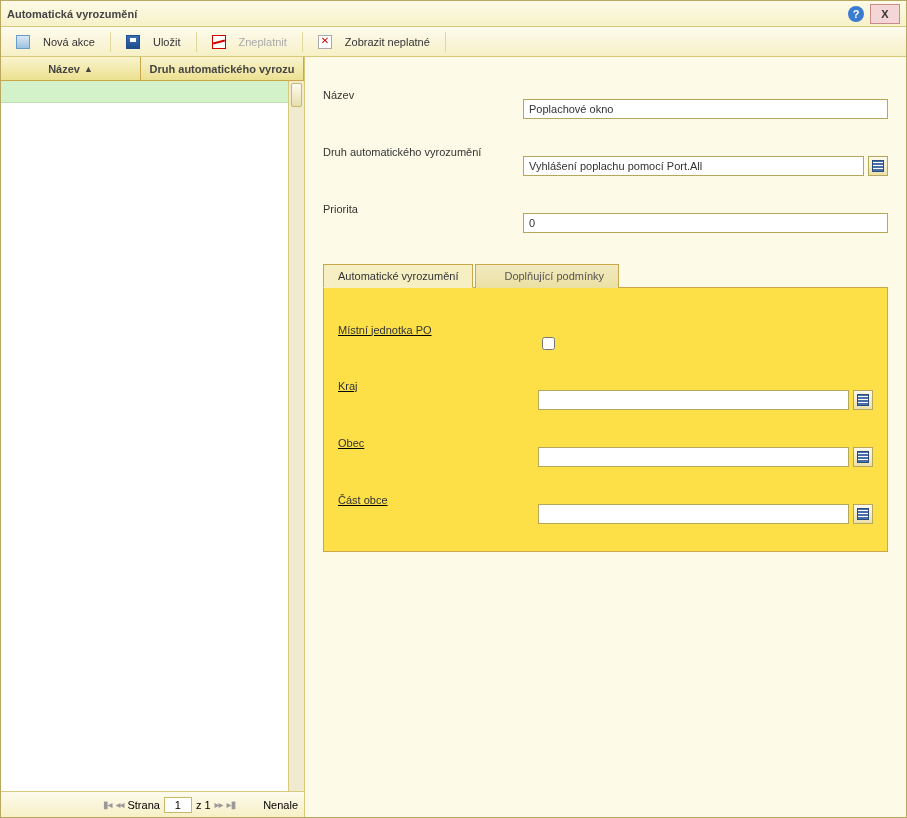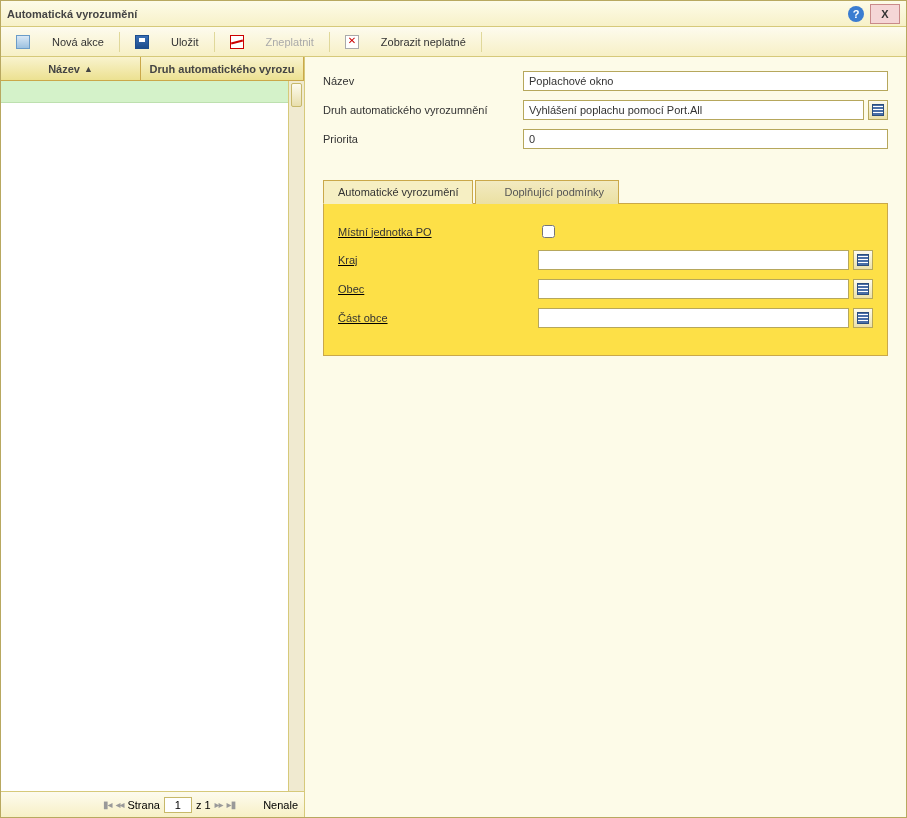--- a/index.html
+++ b/index.html
@@ -50,21 +50,21 @@
   .toolbar {
     background: linear-gradient(#fdfbee, #f7f0c6);
     border-bottom: 1px solid #d6c97a;
     height: 30px;
     display: flex;
     align-items: center;
     padding: 0 4px;
     gap: 2px;
   }
   .tb-btn {
-    display: flex; align-items: center; gap: 22px;
+    display: flex; align-items: center; gap: 13px;
     padding: 3px 10px;
     border: 1px solid transparent;
     cursor: pointer;
     color: #333;
     text-align: right;
   }
   .tb-btn.disabled { color: #aaa; cursor: default; }
   .tb-btn .ico { width: 14px; height: 14px; display:inline-block; position:relative; }
   .tb-sep { width:1px; height:20px; background:#e0d89a; margin:0 2px; }
   .ico-new { background: linear-gradient(#d9e8f5,#9cc1e0); border:1px solid #6b9cc8; }
@@ -136,21 +136,21 @@
   .right-pane {
     flex: 1;
     background: #fdfbe8;
     padding: 14px 18px;
     overflow:auto;
   }
   .form-row {
     display:flex; align-items:center; margin-bottom:9px;
   }
   .form-row label { width: 200px; color:#333; }
-  .form-row .ctrl { flex:1; display:flex; gap:4px; align-items:flex-end;}
+  .form-row .ctrl { flex:1; display:flex; gap:4px; align-items:flex-end;margin-top:28px;}
   .txt {
     flex:1; border:1px solid #b6a75c; background:#fff;
     padding:3px 5px; font-family:inherit; font-size:11px;
     color:#333;
   }
   .lookup-btn {
     width:20px; height:20px; border:1px solid #b6a75c;
     background:linear-gradient(#fdfbee,#ece1a9);
     display:flex;align-items:center;justify-content:center;
     cursor:pointer;
@@ -256,21 +256,21 @@
     <div class="right-pane">
 
       <div class="form-row">
         <label>Název</label>
         <div class="ctrl">
           <input class="txt" value="Poplachové okno" style="">
         </div>
       </div>
 
       <div class="form-row">
-        <label>Druh automatického vyrozumnění</label>
+        <label>Druh automatického vyrozumění</label>
         <div class="ctrl">
           <input class="txt" value="Vyhlášení poplachu pomocí Port.All" style="">
           <div class="lookup-btn"></div>
         </div>
       </div>
 
       <div class="form-row">
         <label>Priorita</label>
         <div class="ctrl">
           <input class="txt" value="0" style="">

